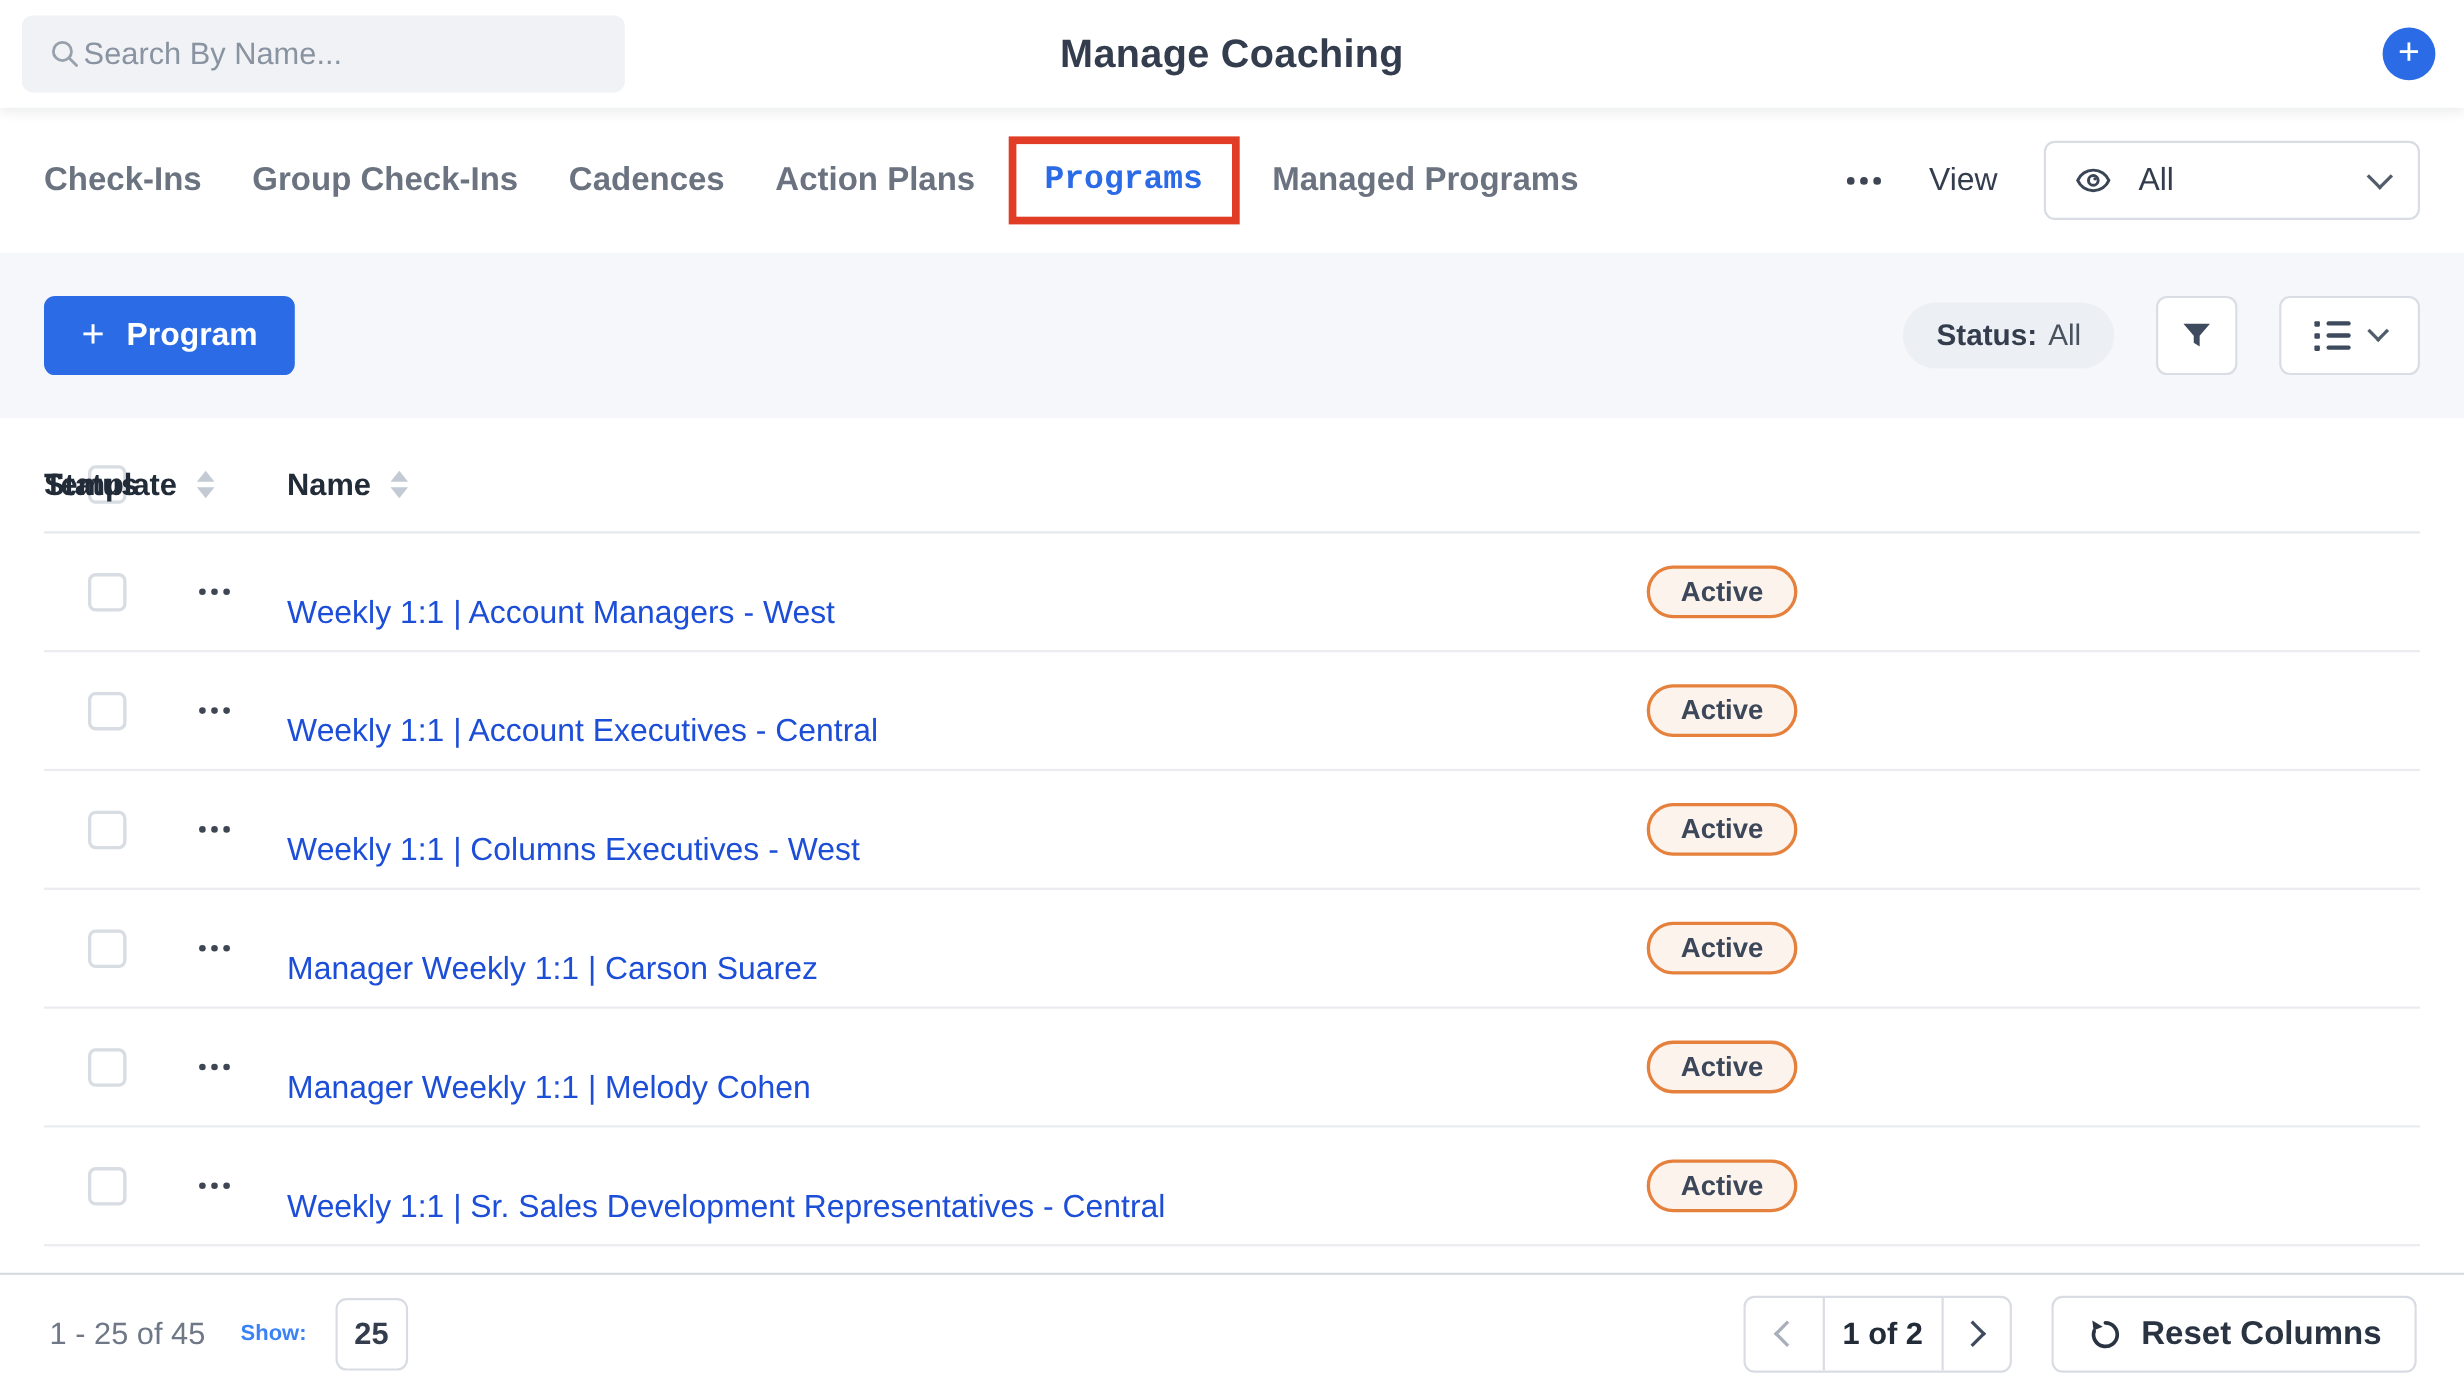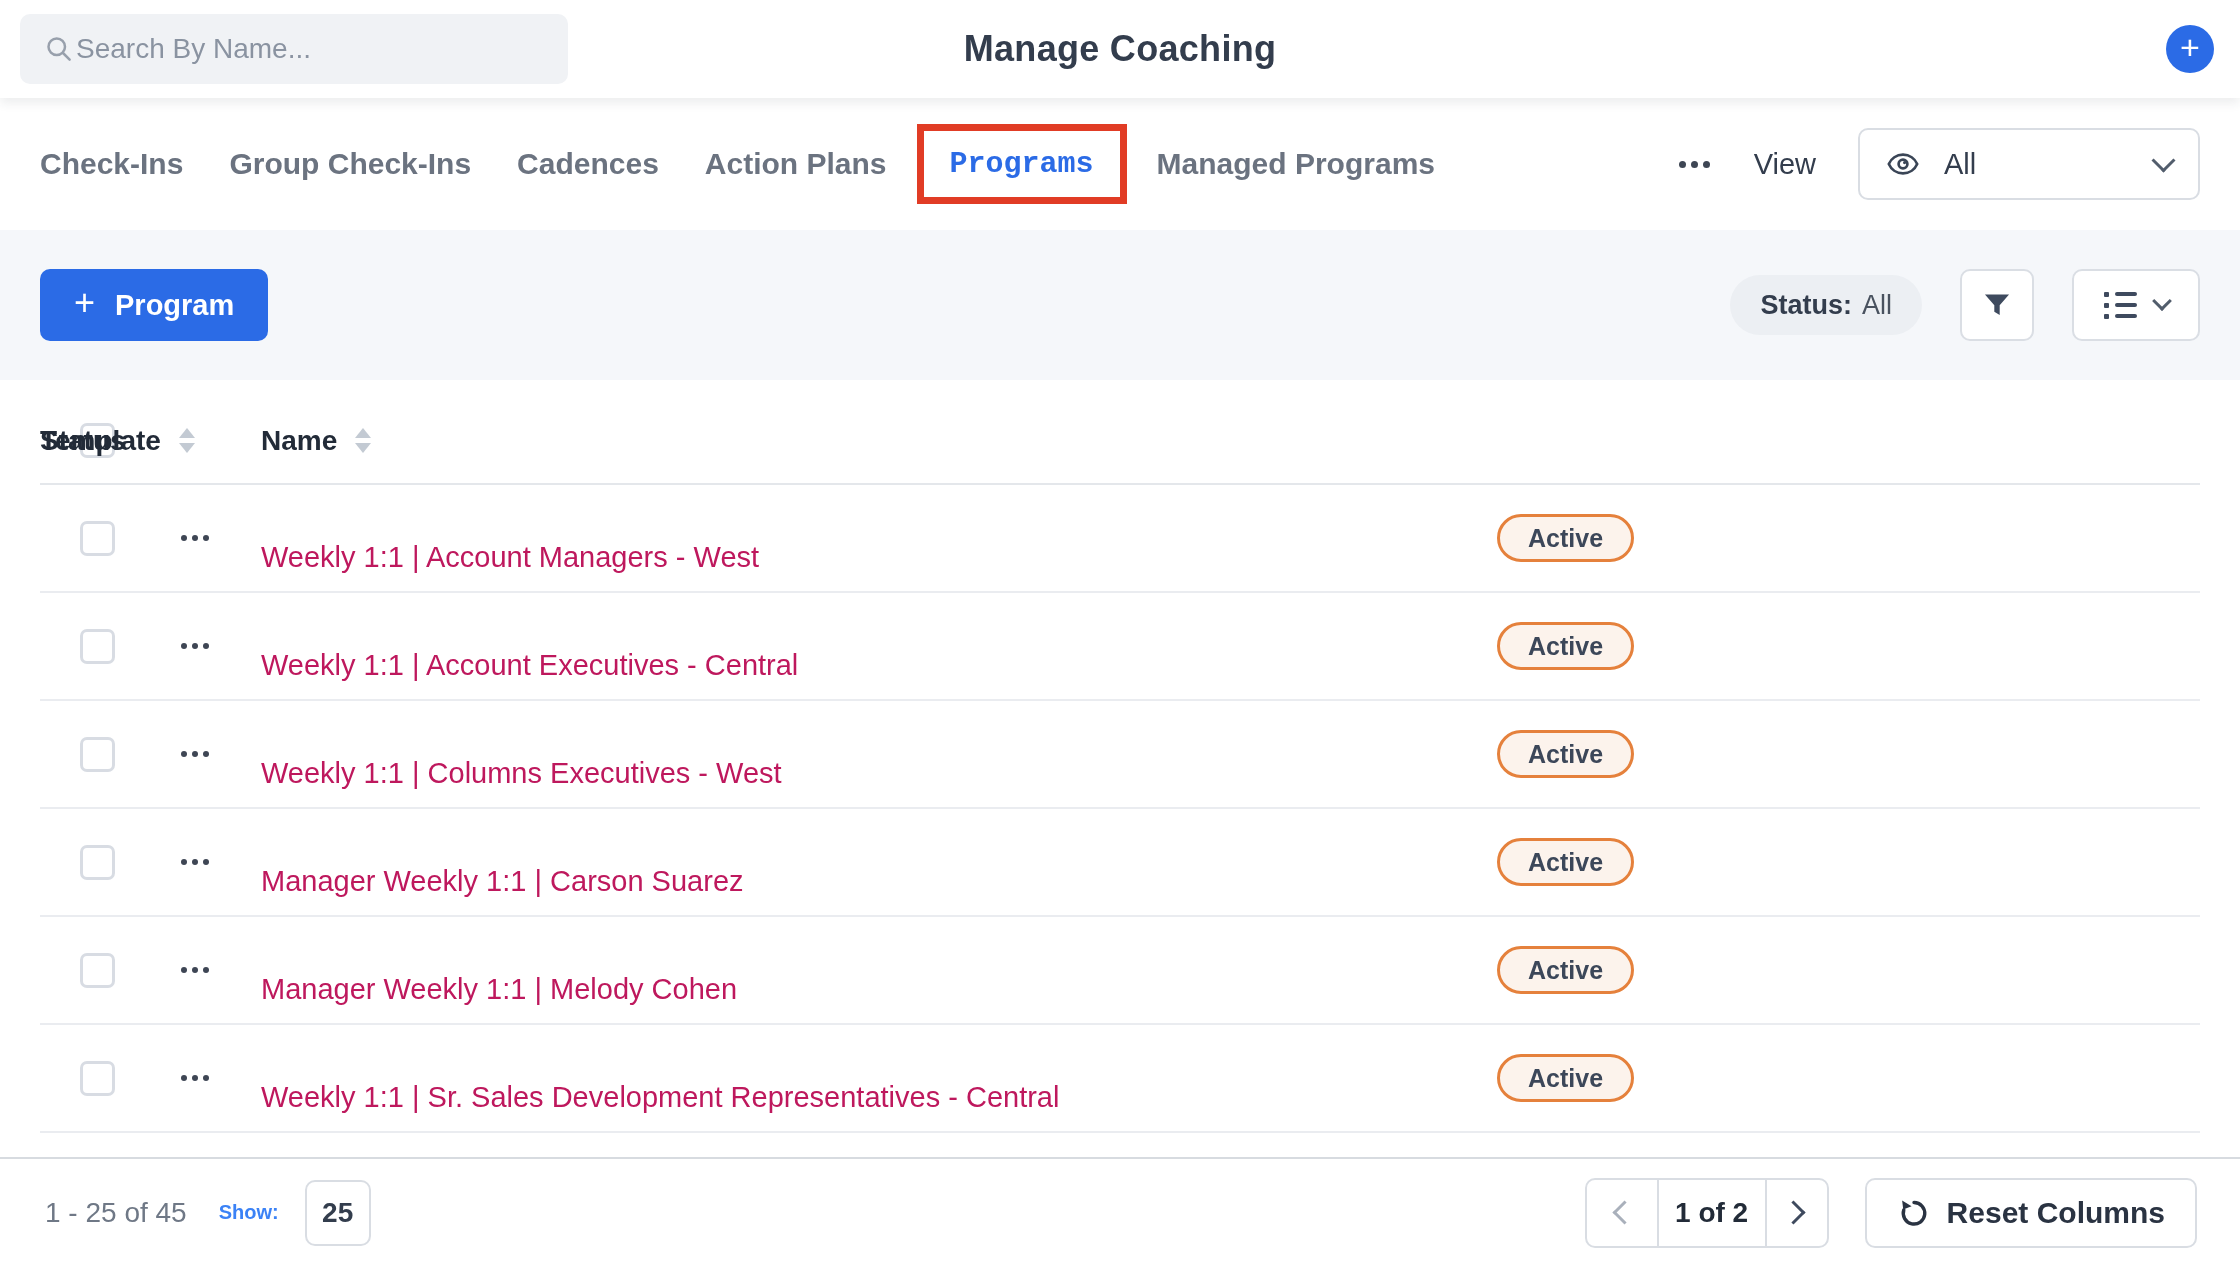--- a/index.html
+++ b/index.html
@@ -71,21 +71,21 @@
   .th-abs { position:absolute; } .th-status { left:1452; } .th-template { left:1748; }
   .sort { display:inline-flex; flex-direction:column; gap:5px; margin-left:18px; cursor:pointer; }
   .sort .up { width:0; height:0; border-left:8px solid transparent; border-right:8px solid transparent;
     border-bottom:10px solid #C3CAD3; }
   .sort .dn { width:0; height:0; border-left:8px solid transparent; border-right:8px solid transparent;
     border-top:10px solid #C3CAD3; }
   .row { height:108px; display:flex; align-items:center; border-bottom:2px solid #EAECF0; position:relative; }
   .row .checkbox { margin-left:40px; }
   .kebab { margin-left:66px; width:44px; display:flex; gap:5px; align-items:center; cursor:pointer; }
   .kebab i { width:6px; height:6px; border-radius:50%; background:#3E4654; }
-  .name-link { margin-left:36px; font-size:29px; color:#be185d; text-decoration:none; cursor:pointer;margin-top:39px; }
+  .name-link { margin-left:36px; font-size:29px; color:#1d4ed8; text-decoration:none; cursor:pointer;margin-top:39px; }
   .badge { position:absolute; left:1457px; height:48px; padding:0 28px;
     border:3px solid #E5813C; background:#FCF3EC; border-radius:26px;
     display:flex; align-items:center; font-size:25px; font-weight:700; color:#3C4759; }
   .spacer { height:24px; background:#fff; }
 
   
   .footer { height:109px; background:#fff; border-top:2px solid #D7DBE0;
     display:flex; align-items:center; }
   .footer-left { margin-left:45px; display:flex; align-items:center; gap:32px; }
   .range { color:#6F7886; font-size:28px; }

